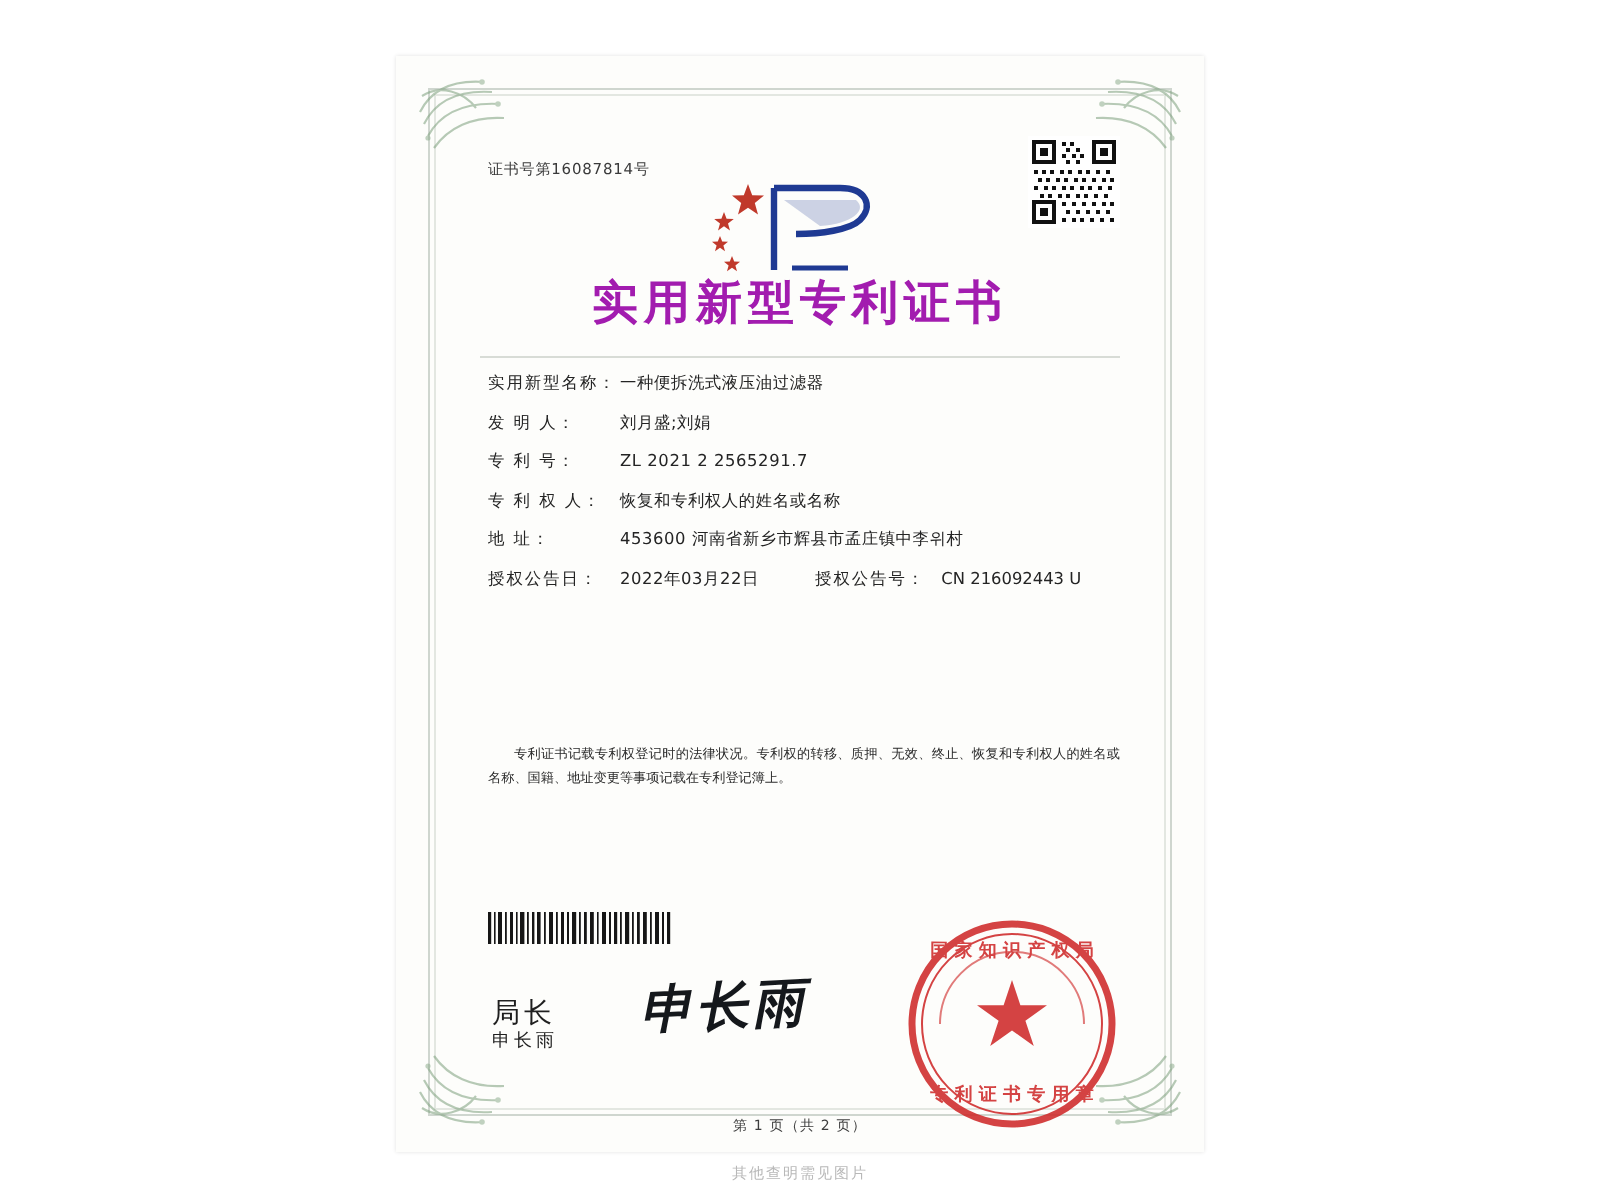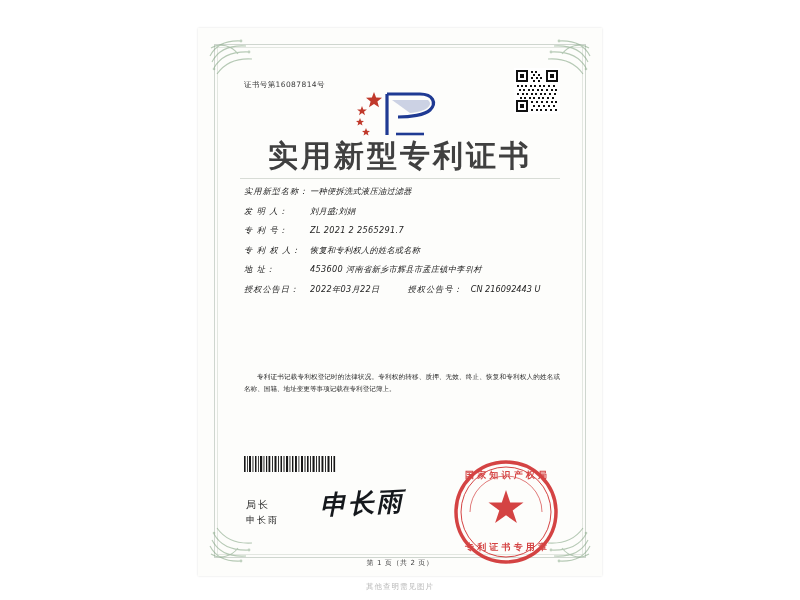--- a/index.html
+++ b/index.html
@@ -92,23 +92,23 @@
 
   
   .main-title {
     position: absolute;
     left: 0;
     right: 0;
     top: 108px;
     text-align: center;
     font-family: Liberation Sans, sans-serif;
     font-weight: bold;
-    font-size: 30px;
+    font-size: 23px;
     letter-spacing: 3px;
-    color: #404040;
+    color: #a21caf;
   }
 
   
   .title-rule {
     position: absolute;
     left: 42px;
     right: 42px;
     top: 150px;
     height: 1px;
     background: #d8dcd6;
@@ -122,21 +122,20 @@
     top: 158px;
     font-size: 8.2px;
     color: #242424;
     line-height: 1.35;
   }
   .field-row {
     display: flex;
     align-items: flex-start;
     margin-bottom: 8.5px;
     white-space: nowrap;
-    font-style: italic;
   }
   .field-label {
     width: 66px;
     flex: 0 0 66px;
     letter-spacing: 1px;
   }
   .field-value {
     flex: 1 1 auto;
     letter-spacing: 0.3px;
   }
@@ -168,21 +167,21 @@
     width: 92px;
     height: 16px;
     overflow: hidden;
   }
 
   
   .sig-label {
     position: absolute;
     left: 48px;
     top: 470px;
-    font-size: 10px;
+    font-size: 14px;
     letter-spacing: 2px;
     color: #1f1f1f;
   }
   .sig-name {
     position: absolute;
     left: 48px;
     top: 486px;
     font-size: 9px;
     letter-spacing: 2px;
     color: #1f1f1f;

